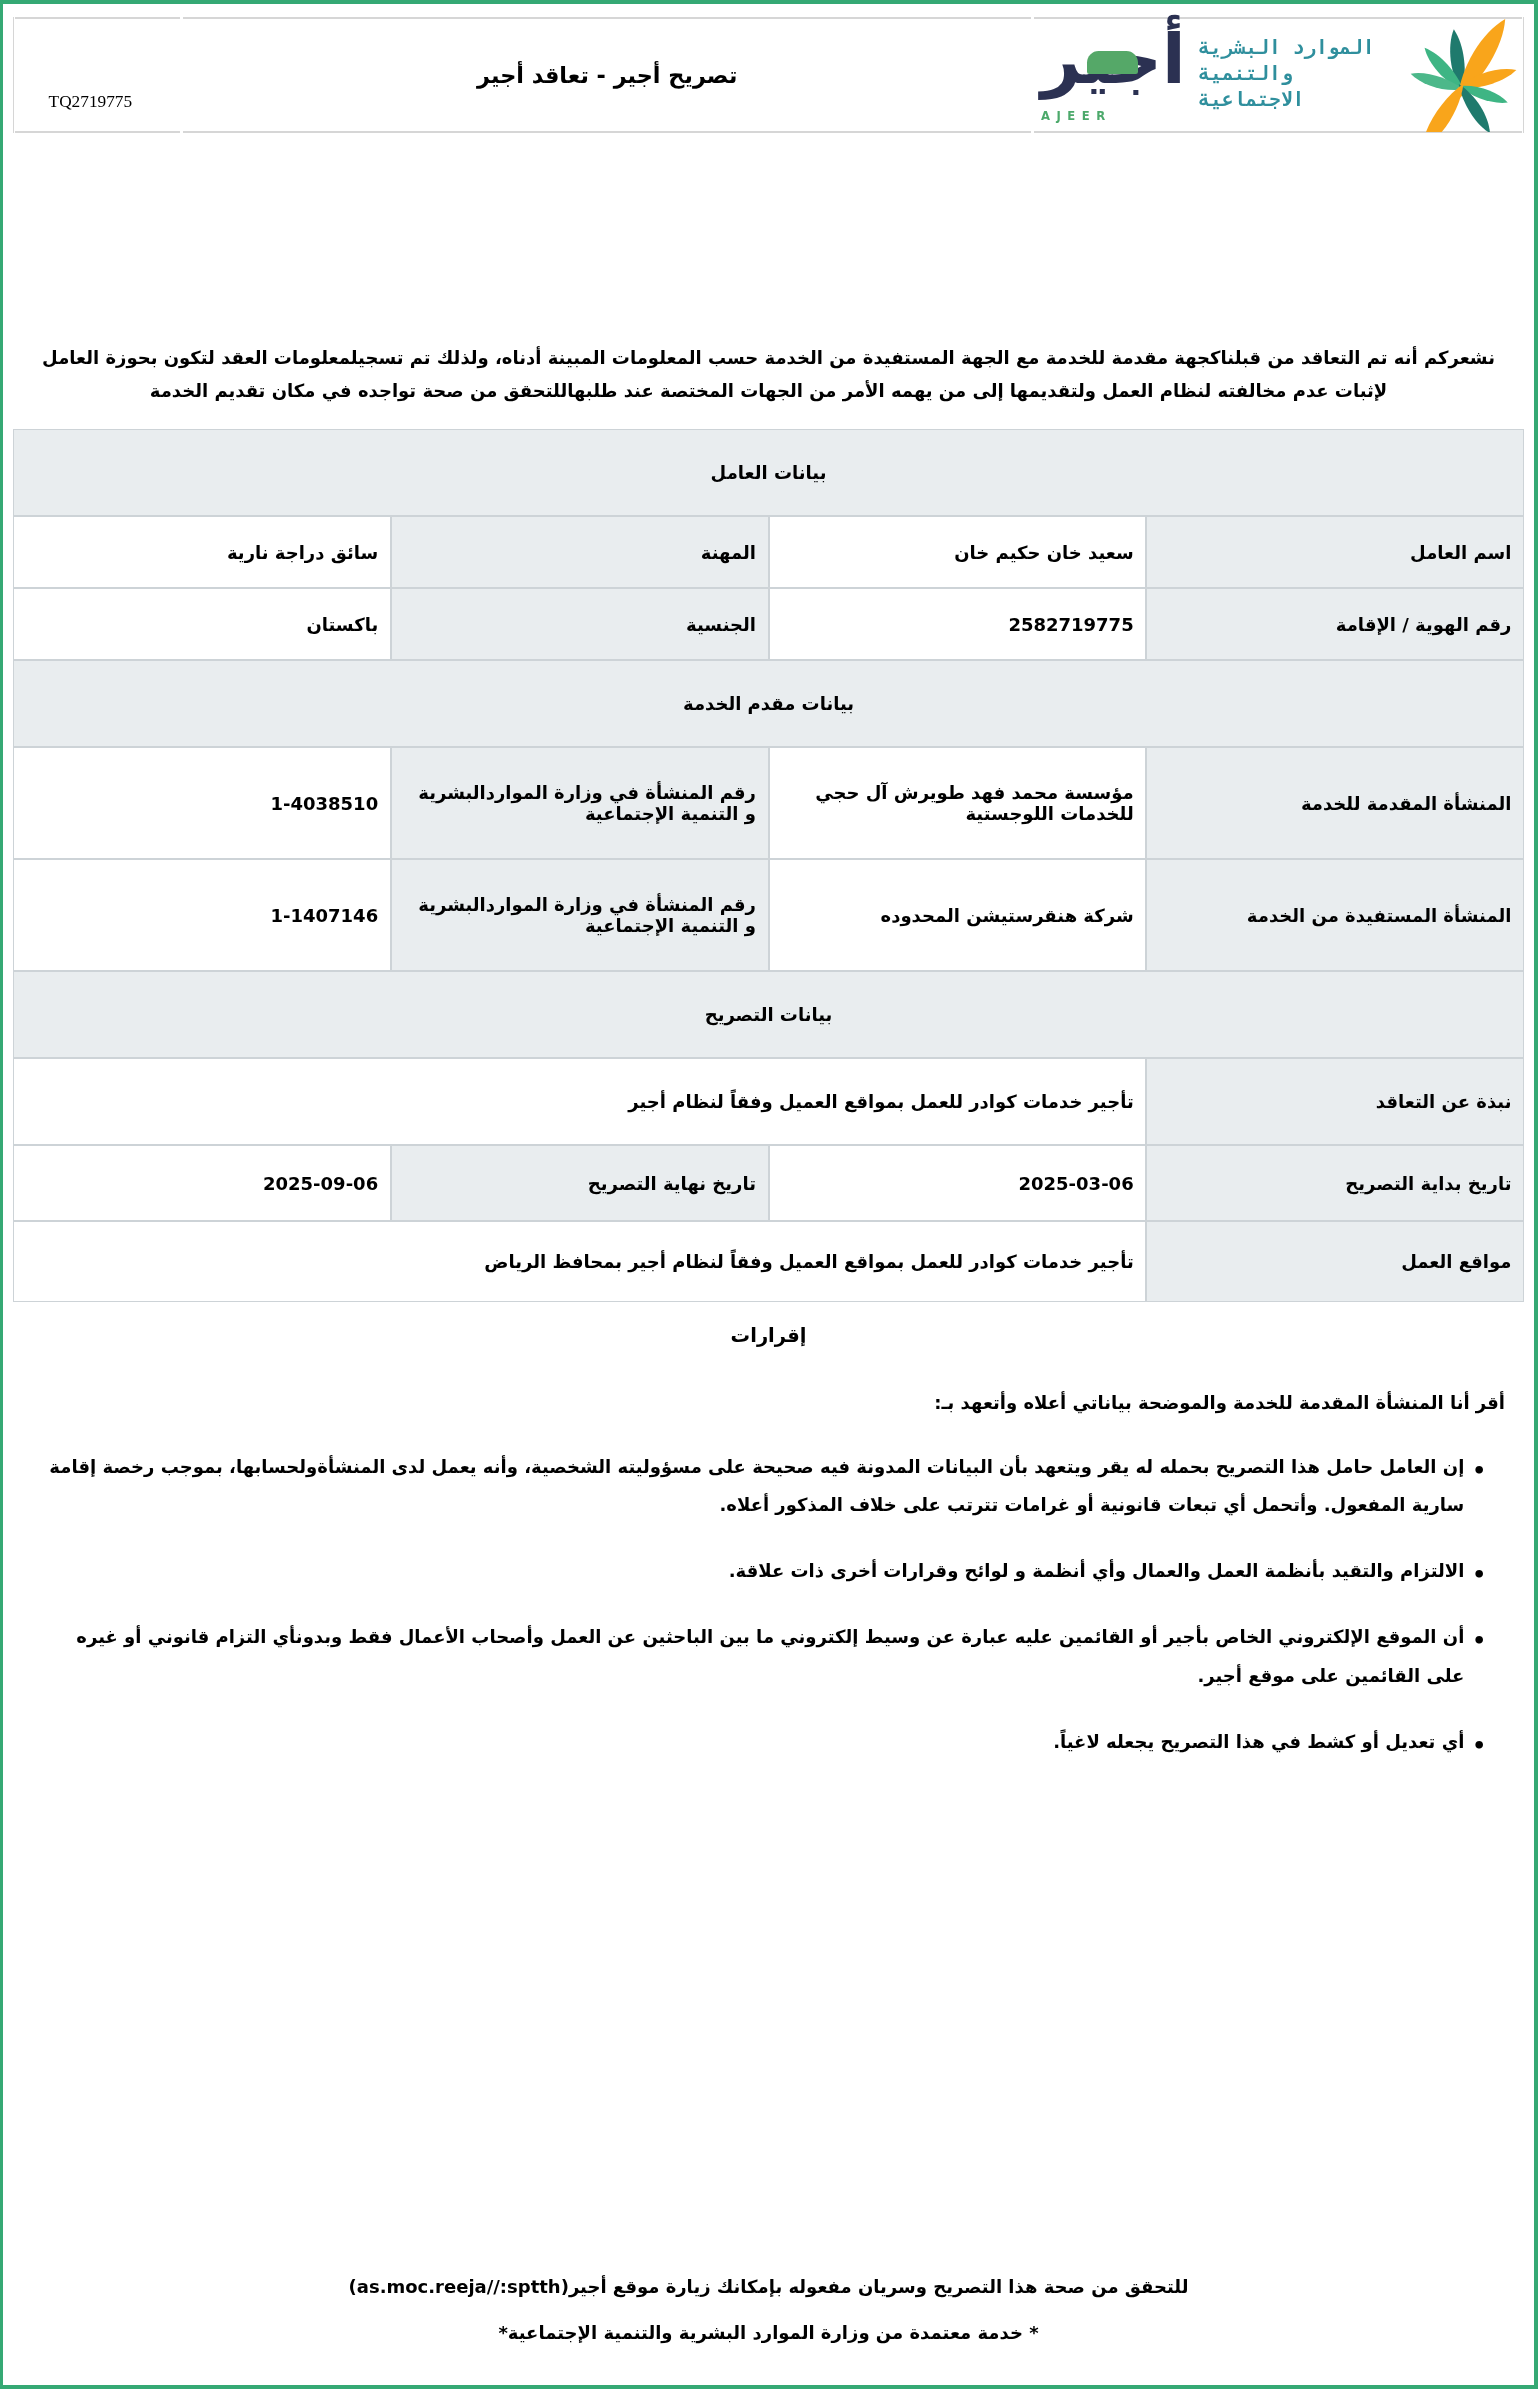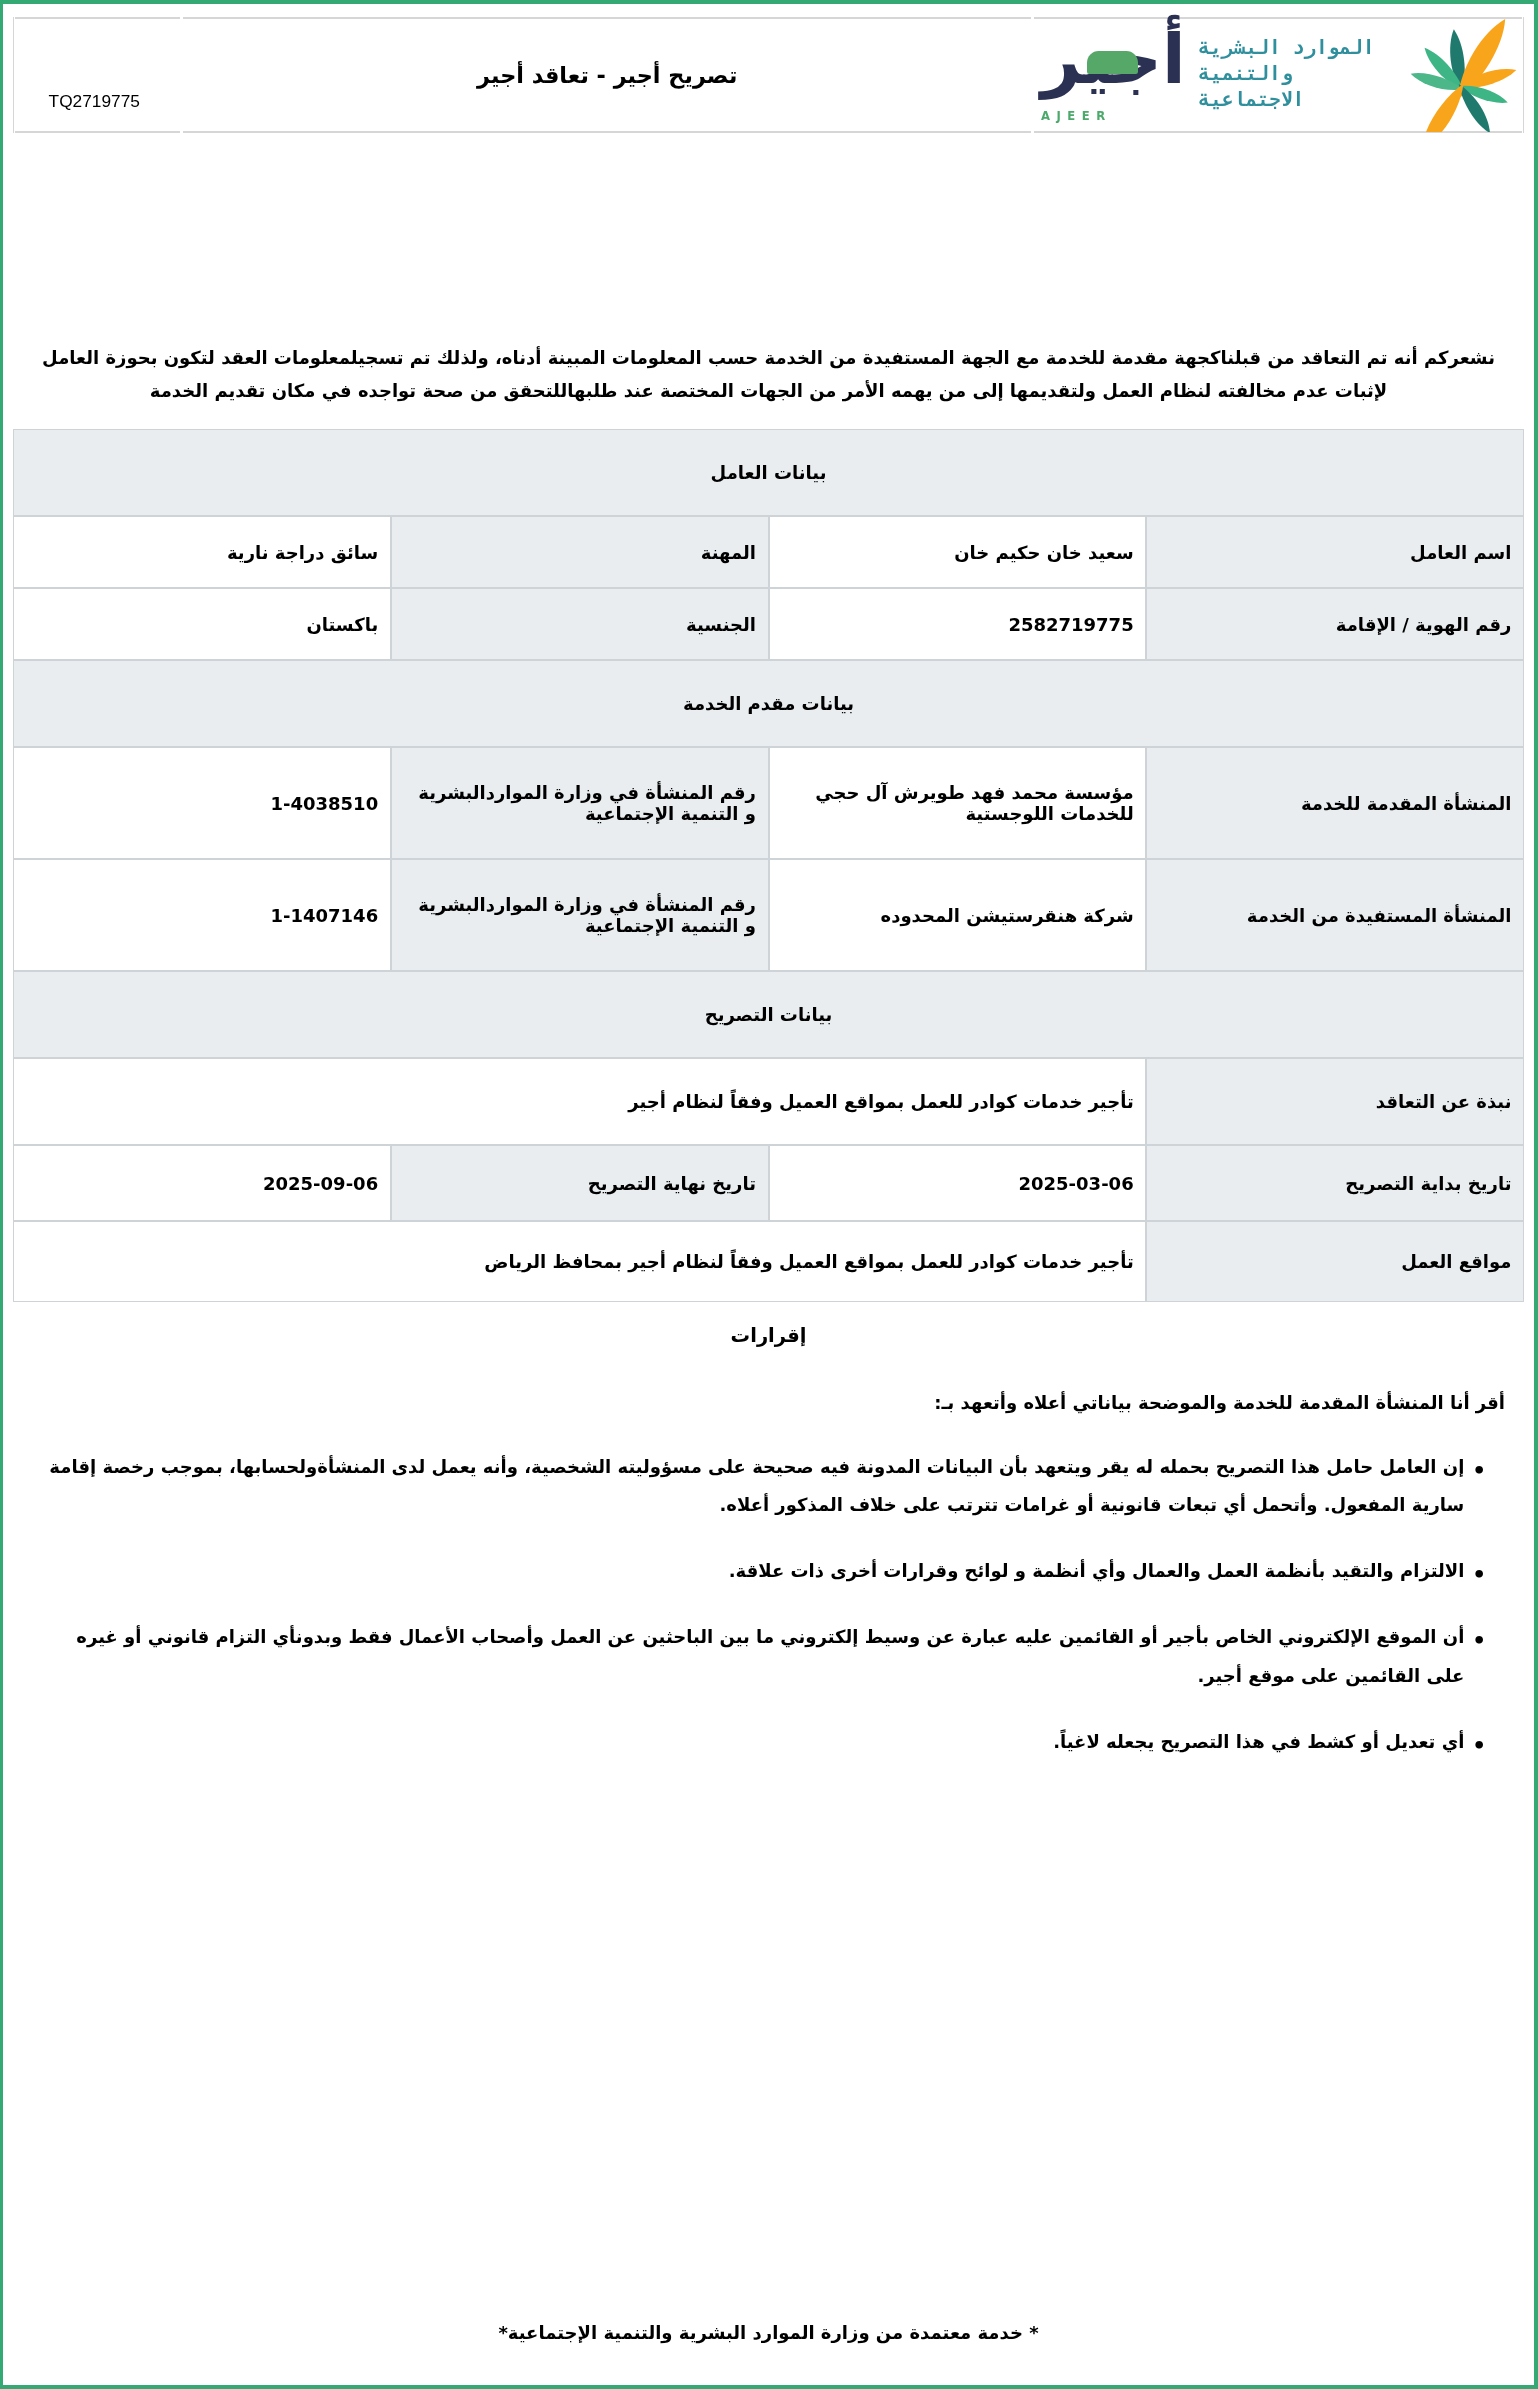--- a/index.html
+++ b/index.html
@@ -35,21 +35,21 @@
   .cell-logos { width: 32.5%; display: flex; direction: ltr; align-items: center; justify-content: flex-end; gap: 13px; padding-left: 7.2px; }
   .cell-title { width: 56.5%; display: flex; align-items: center; justify-content: center; }
   .cell-tq { width: 11%; display: flex; align-items: flex-end; justify-content: flex-start; direction: ltr; padding: 0 0 19px 7.2px; }
 
   .doc-title {
     font-size: 22.4px;
     font-weight: bold;
     letter-spacing: 0.7px;
   }
   .permit-no {
-    font-family: Liberation Sans, sans-serif;
+    font-family: Liberation Serif, serif;
     font-size: 17.3px;
     margin-left: 26px;
   }
 
   
   .ajeer-logo { text-align: left; }
   .ajeer-word { position: relative; font-size: 69px; font-weight: bold; color: #2b3152; line-height: 0.95; display: inline-block; }
   .ajeer-accent {
     position: absolute;
     top: 24.6px;
@@ -233,17 +233,18 @@
   <div class="decl-title">إقرارات</div>
   <div class="decl-intro">أقر أنا المنشأة المقدمة للخدمة والموضحة بياناتي أعلاه وأتعهد بـ:</div>
   <div class="decl-list">
     <div class="decl-item">إن العامل حامل هذا التصريح بحمله له يقر ويتعهد بأن البيانات المدونة فيه صحيحة على مسؤوليته الشخصية، وأنه يعمل لدى المنشأةولحسابها، بموجب رخصة إقامة سارية المفعول. وأتحمل أي تبعات قانونية أو غرامات تترتب على خلاف المذكور أعلاه.</div>
     <div class="decl-item">الالتزام والتقيد بأنظمة العمل والعمال وأي أنظمة و لوائح وقرارات أخرى ذات علاقة.</div>
     <div class="decl-item">أن الموقع الإلكتروني الخاص بأجير أو القائمين عليه عبارة عن وسيط إلكتروني ما بين الباحثين عن العمل وأصحاب الأعمال فقط وبدونأي التزام قانوني أو غيره على القائمين على موقع أجير.</div>
     <div class="decl-item">أي تعديل أو كشط في هذا التصريح يجعله لاغياً.</div>
   </div>
 
   <div class="footer">
+    <div class="footer-line1">للتحقق من صحة هذا التصريح وسريان مفعوله بإمكانك زيارة موقع أجير(as.moc.reeja//:sptth)</div>
     <div class="footer-line2">* خدمة معتمدة من وزارة الموارد البشرية والتنمية الإجتماعية*</div>
   </div>
 
 </div>
 
 
 </body></html>

